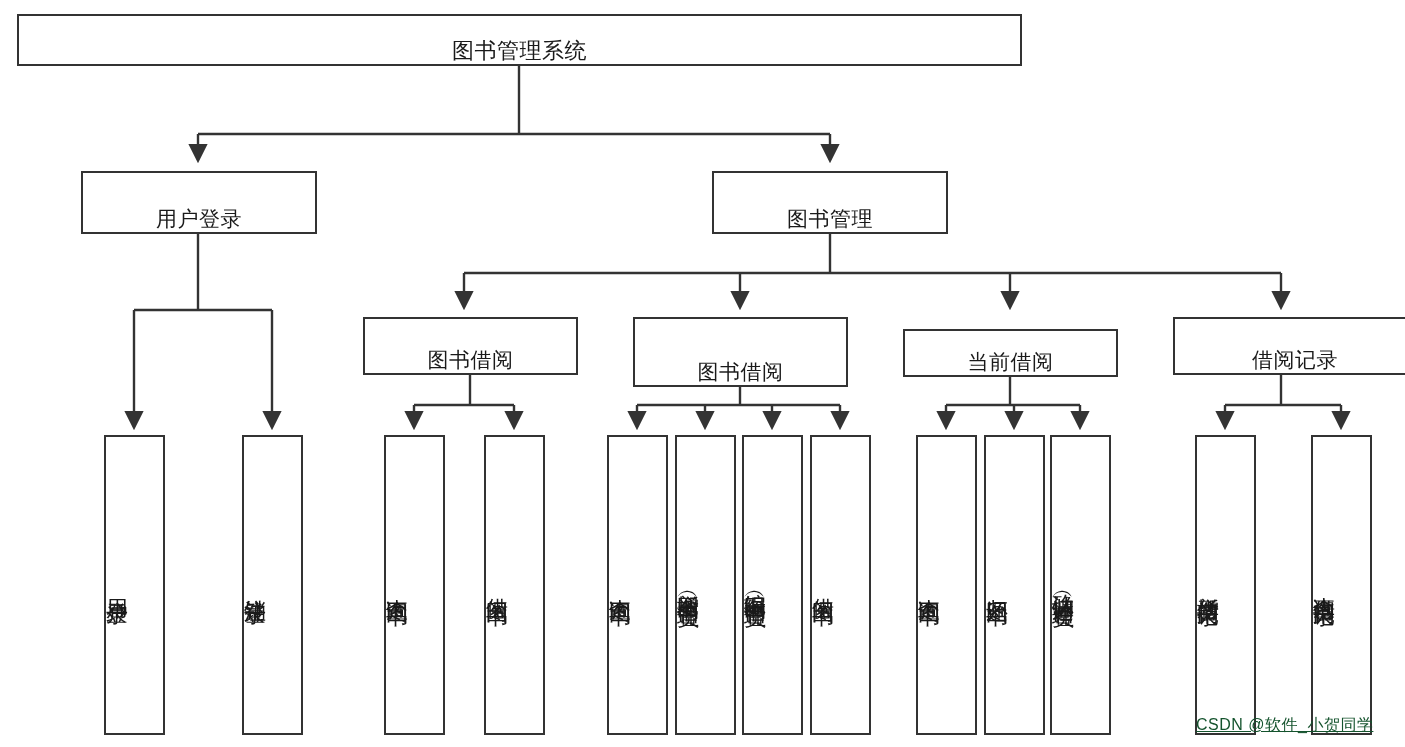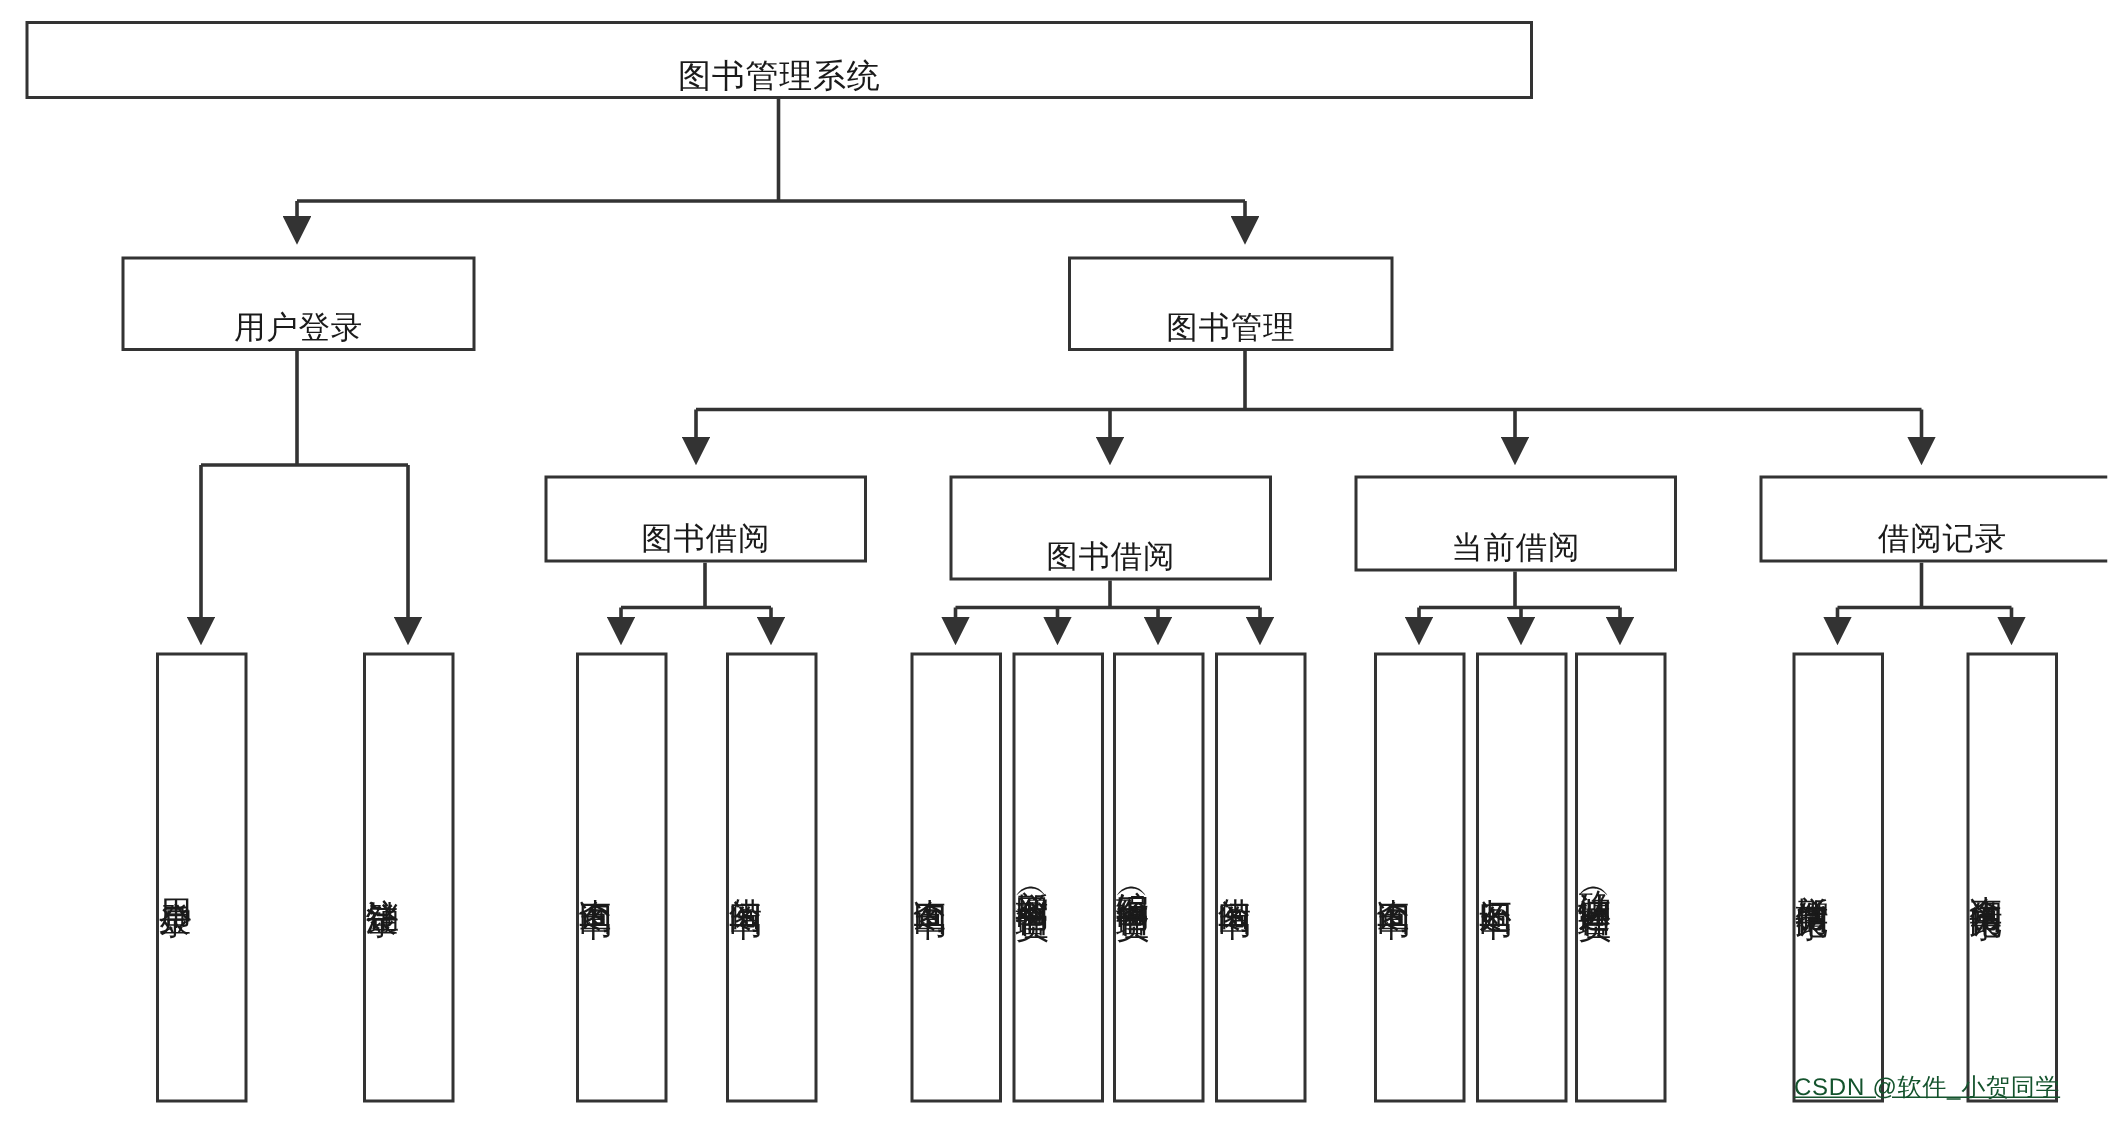--- a/index.html
+++ b/index.html
@@ -122,31 +122,31 @@
     </g>
   </svg>
 
   <div class="node horiz root" style="left:17px; top:14px; width:1005px; height:52px;">
     <span class="label">图书管理系统</span>
   </div>
 
   <div class="node horiz" style="left:81px; top:171px; width:236px; height:63px;">
     <span class="label">用户登录</span>
   </div>
-  <div class="node horiz" style="left:712px; top:171px; width:217px; height:63px;">
+  <div class="node horiz" style="left:712px; top:171px; width:236px; height:63px;">
     <span class="label">图书管理</span>
   </div>
 
   <div class="node horiz" style="left:363px; top:317px; width:215px; height:58px;">
     <span class="label">图书借阅</span>
   </div>
   <div class="node horiz" style="left:633px; top:317px; width:215px; height:70px;">
     <span class="label">图书借阅</span>
   </div>
-  <div class="node horiz" style="left:903px; top:317px; width:215px; height:64px;">
+  <div class="node horiz" style="left:903px; top:329px; width:215px; height:48px;">
     <span class="label">当前借阅</span>
   </div>
   <div class="node horiz" style="left:1173px; top:317px; width:244px; height:58px;">
     <span class="label">借阅记录</span>
   </div>
 
   <div class="node vert" style="left:104px; top:435px; width:61px; height:300px;">
     <span class="label">用户登录</span>
   </div>
   <div class="node vert" style="left:242px; top:435px; width:61px; height:300px;">

